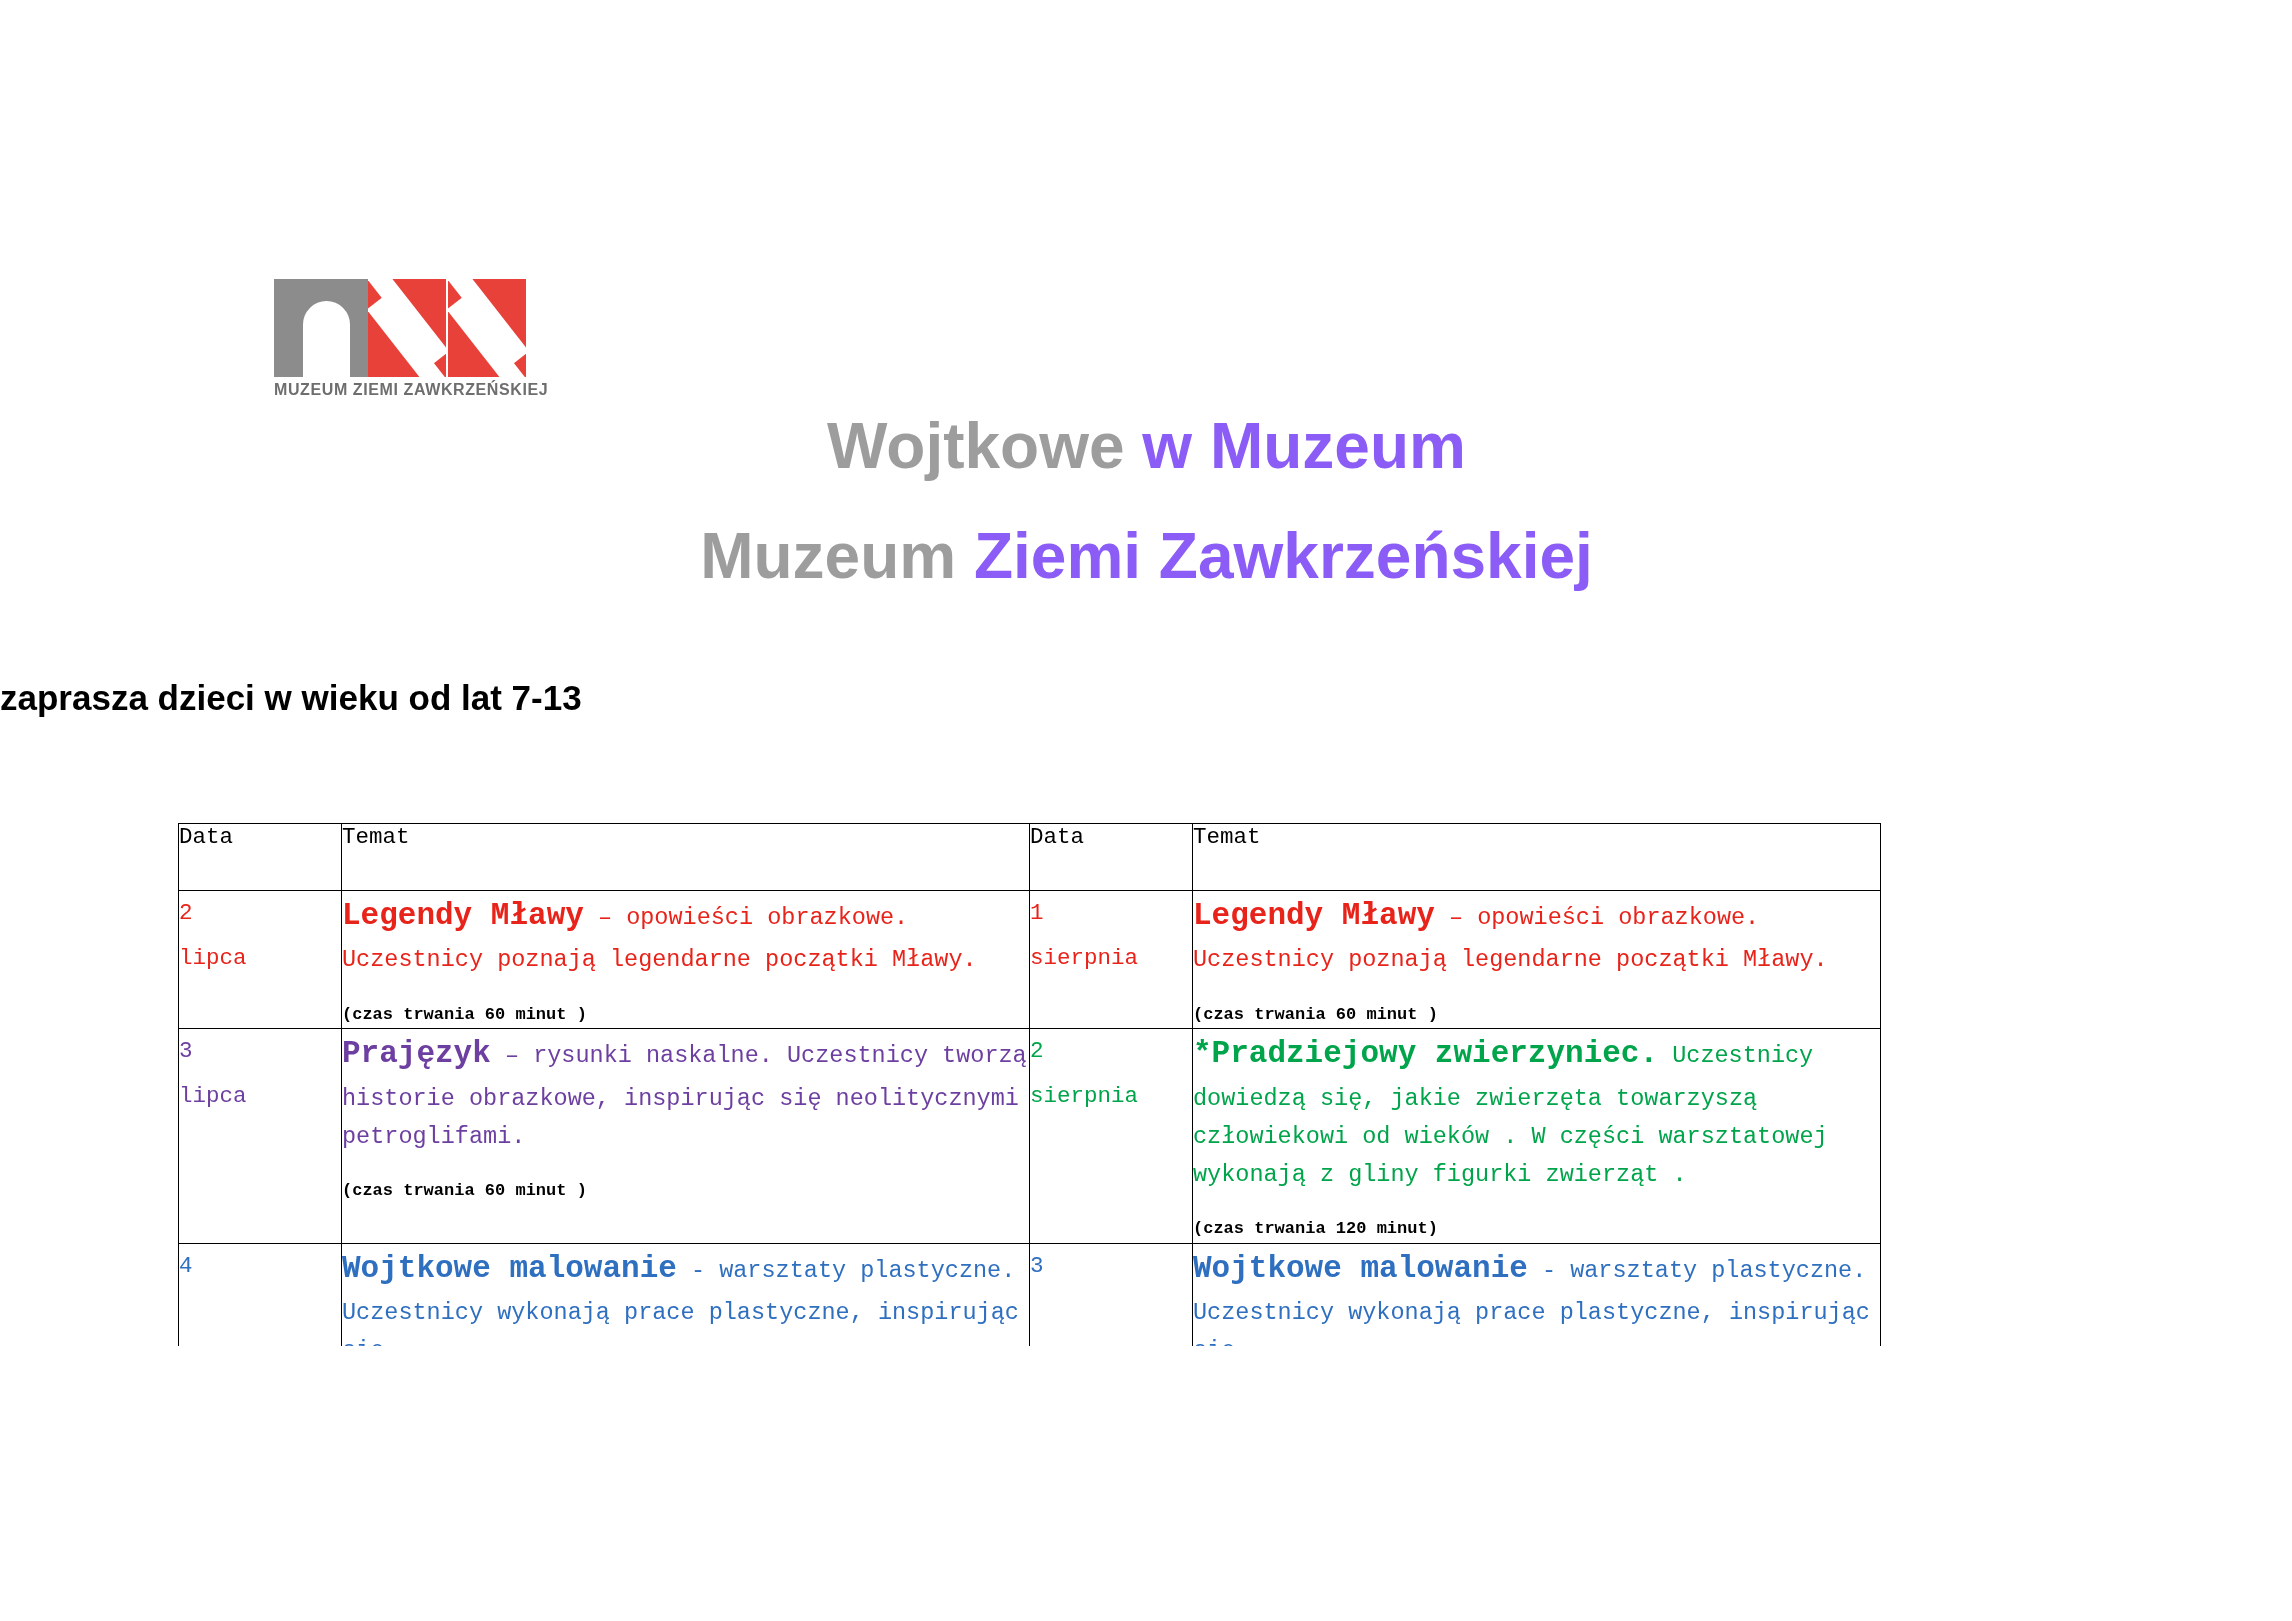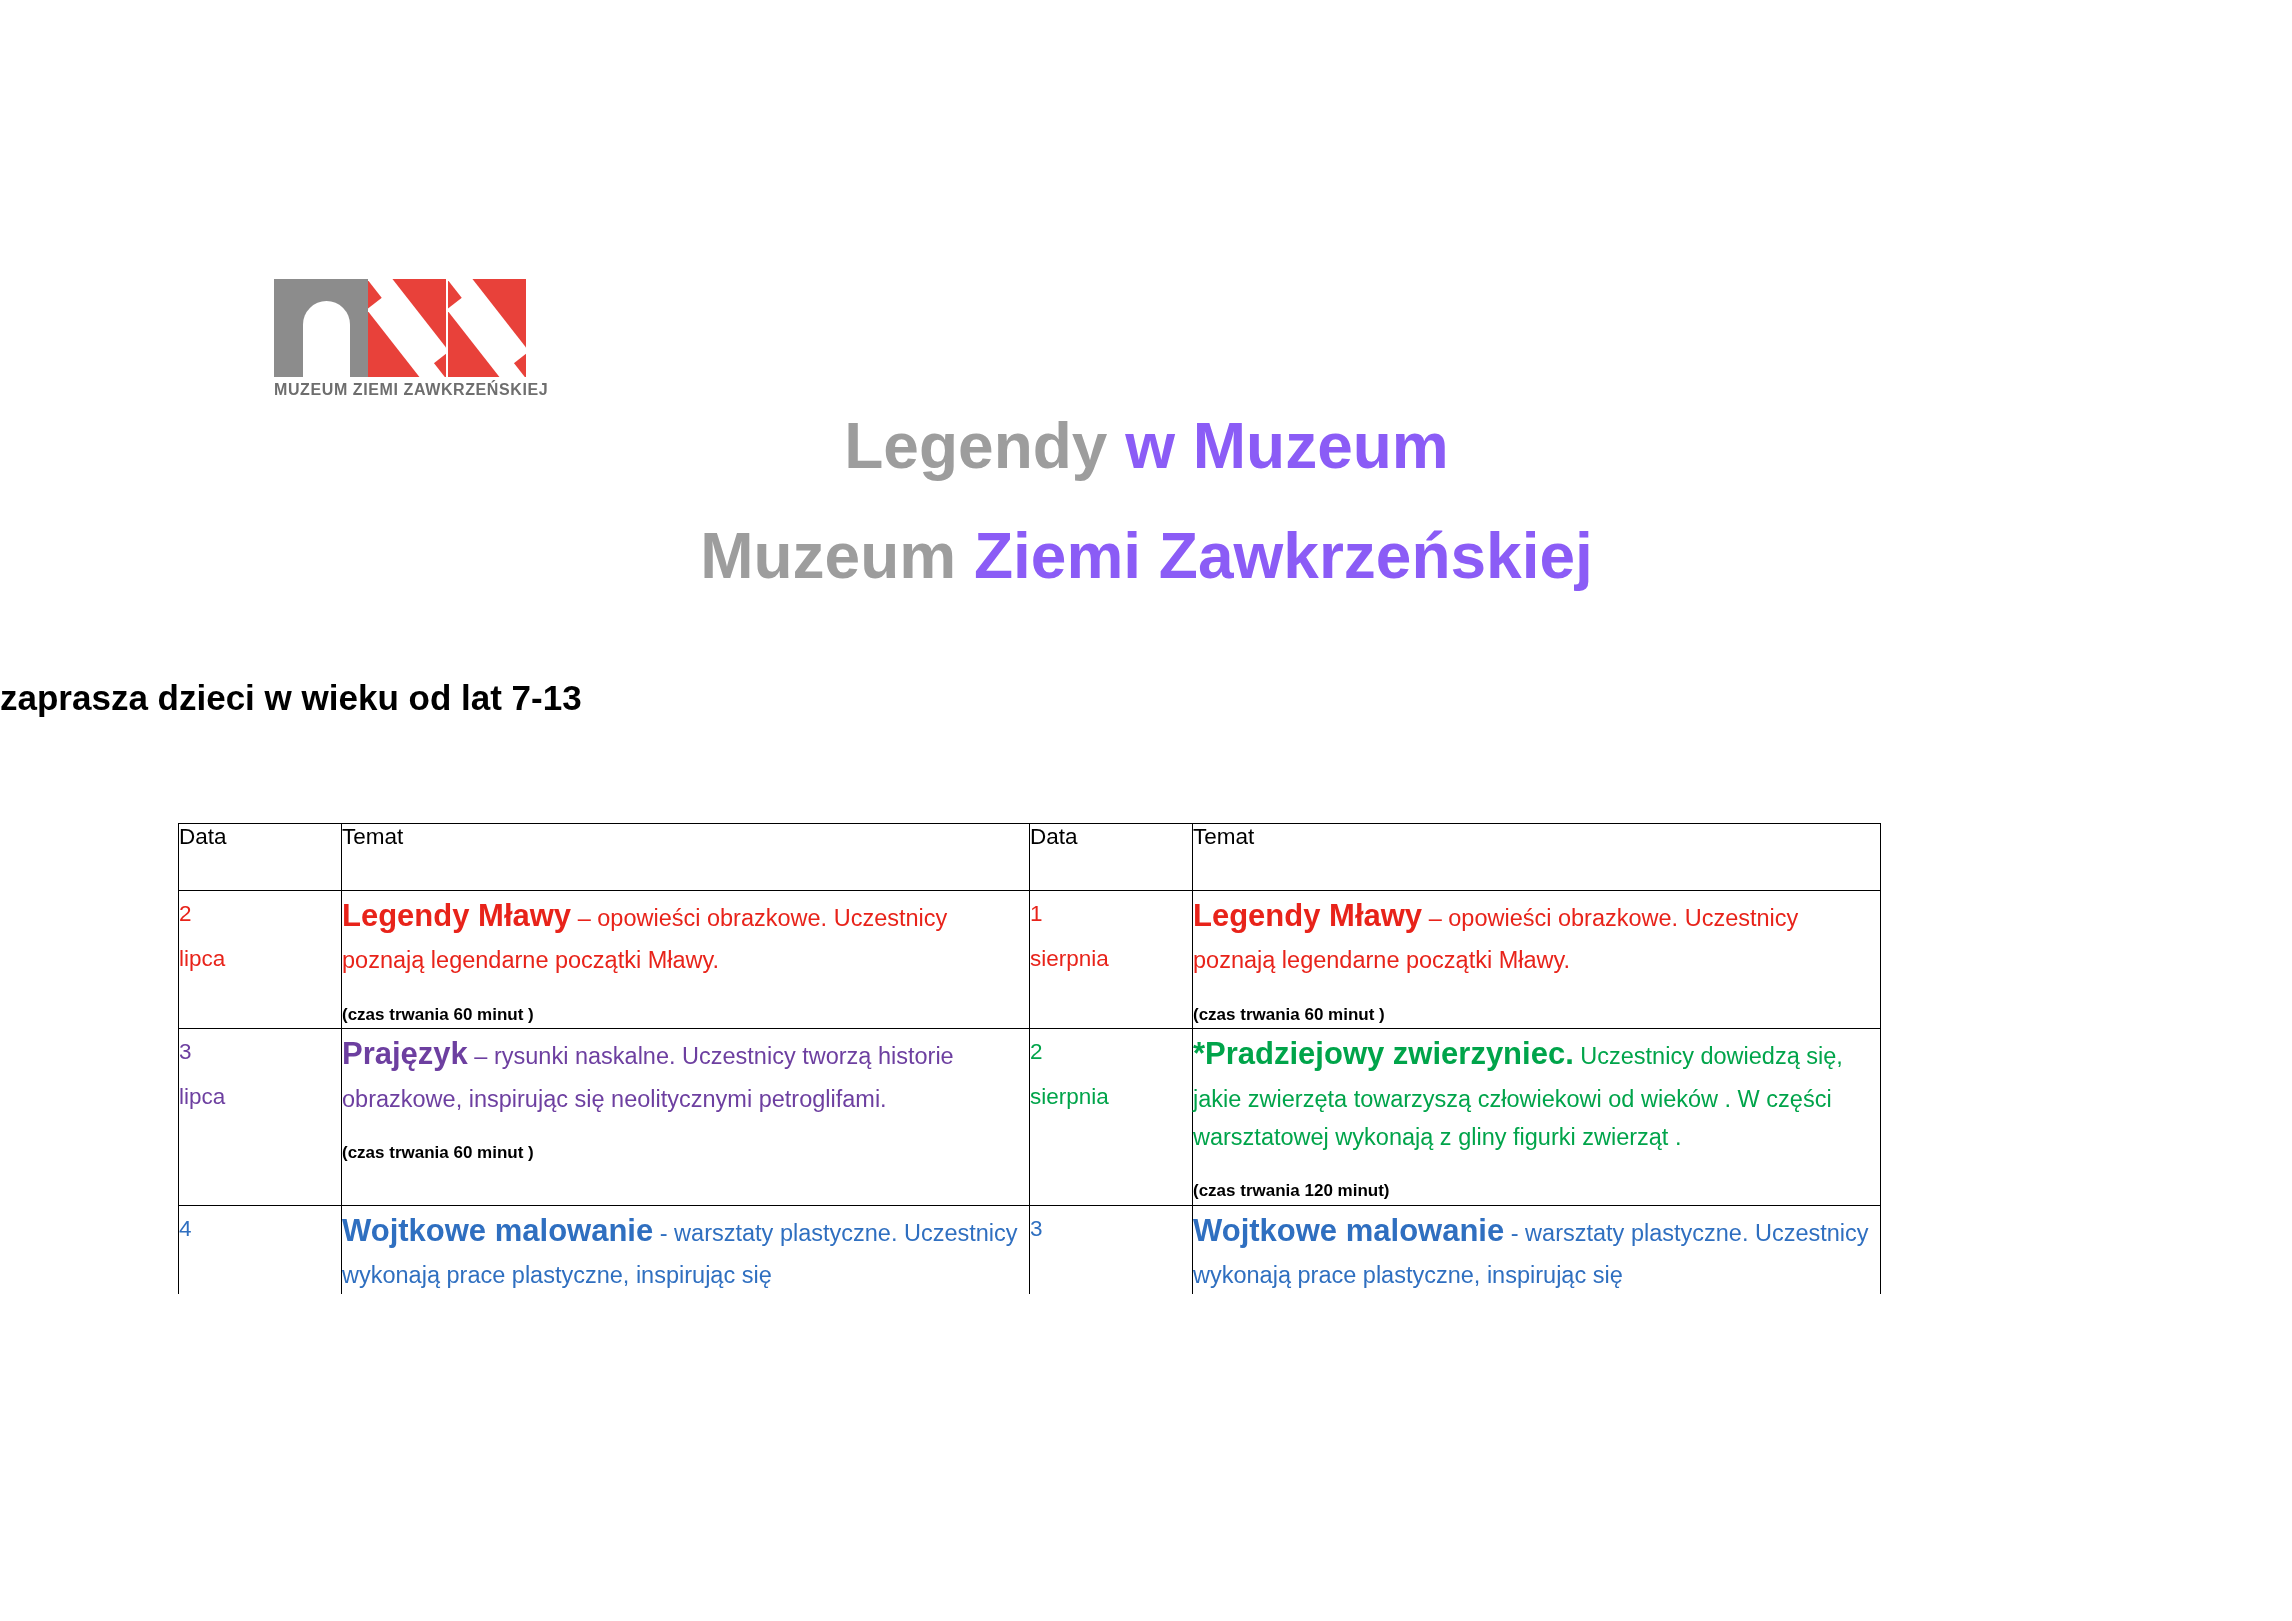--- a/index.html
+++ b/index.html
@@ -130,20 +130,21 @@
     left: 178px;
     top: 807px;
     width: 1703px;
     border-collapse: collapse;
     table-layout: fixed;
   }
   .schedule td, .schedule th {
     border: 1px solid #000000;
     vertical-align: top;
     padding: 0;
+    font-family: Liberation Mono, monospace;
   }
   .col-date  { width: 163px; }
   .col-topic { width: 688px; }
 
   .hdr-cell {
     height: 67px;
     font-size: 22.5px;
     font-weight: normal;
     text-align: left;
     padding: 17.6px 0 0 17.6px;
@@ -202,21 +203,21 @@
         <div class="logo-n-notch"></div>
       </div>
       <div class="logo-z1"></div>
       <div class="logo-z2"></div>
     </div>
     <div class="logo-caption">MUZEUM ZIEMI ZAWKRZEŃSKIEJ</div>
   </div>
 
   <div class="title-block">
     <div class="title-line1">
-      <span class="grey">Legendy </span><span class="red">w Muzeum</span>
+      <span class="grey">Wojtkowe </span><span class="red">w Muzeum</span>
     </div>
     <div class="title-line2">
       <span class="grey">Muzeum </span><span class="red">Ziemi Zawkrzeńskiej</span>
     </div>
   </div>
 
   <div class="subtitle">zaprasza dzieci w wieku od lat 7-13</div>
 
   <table class="schedule">
     <colgroup>

